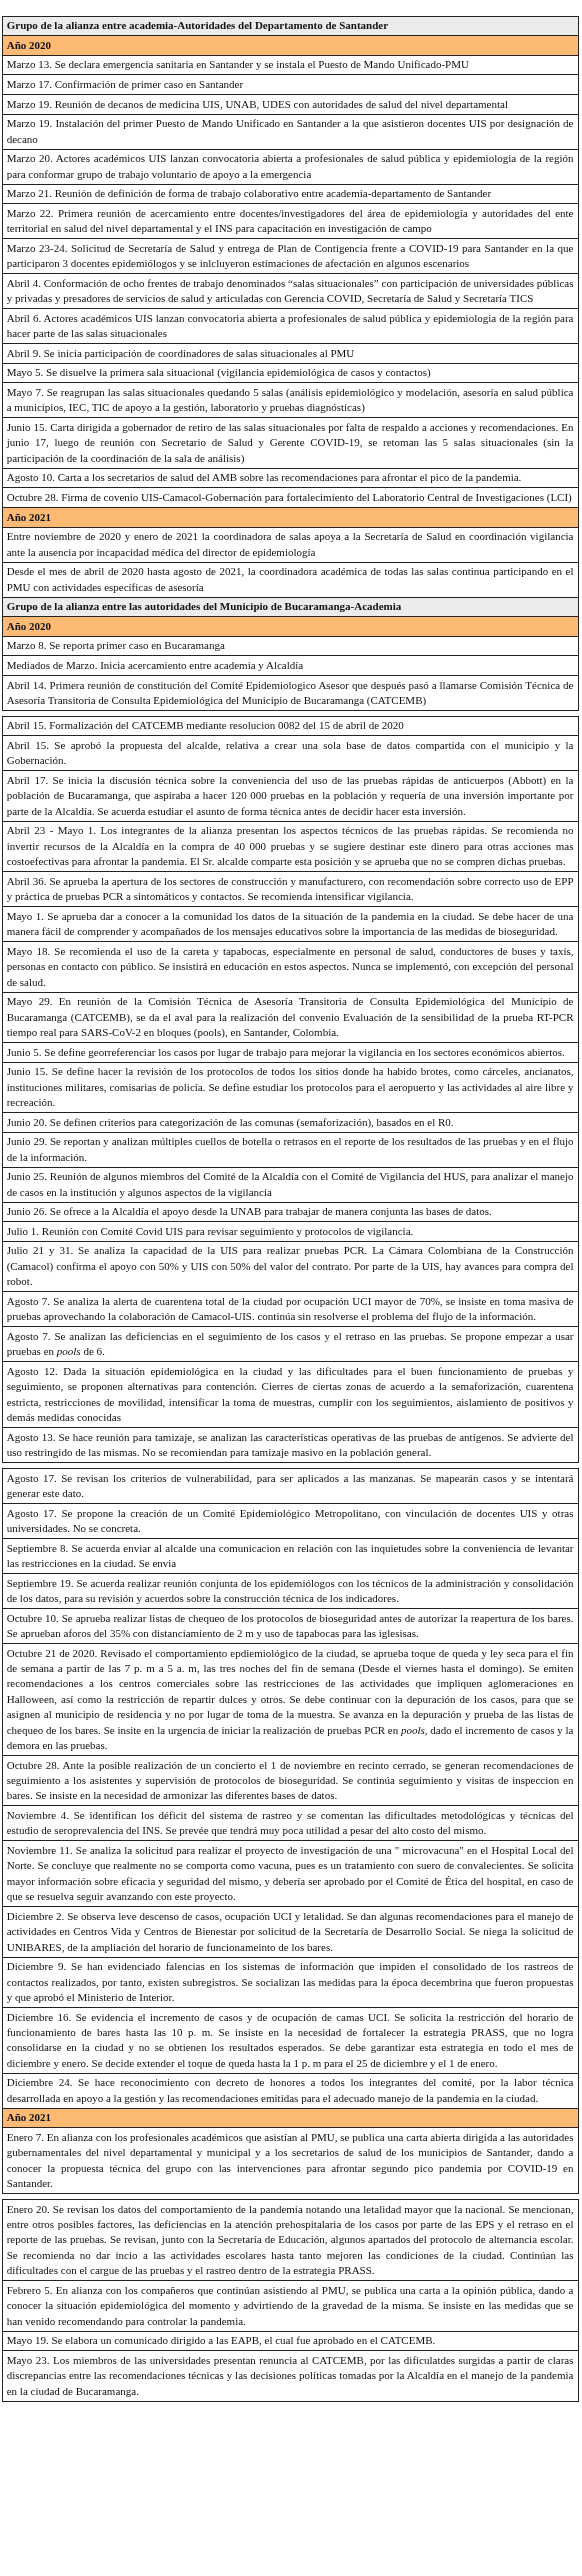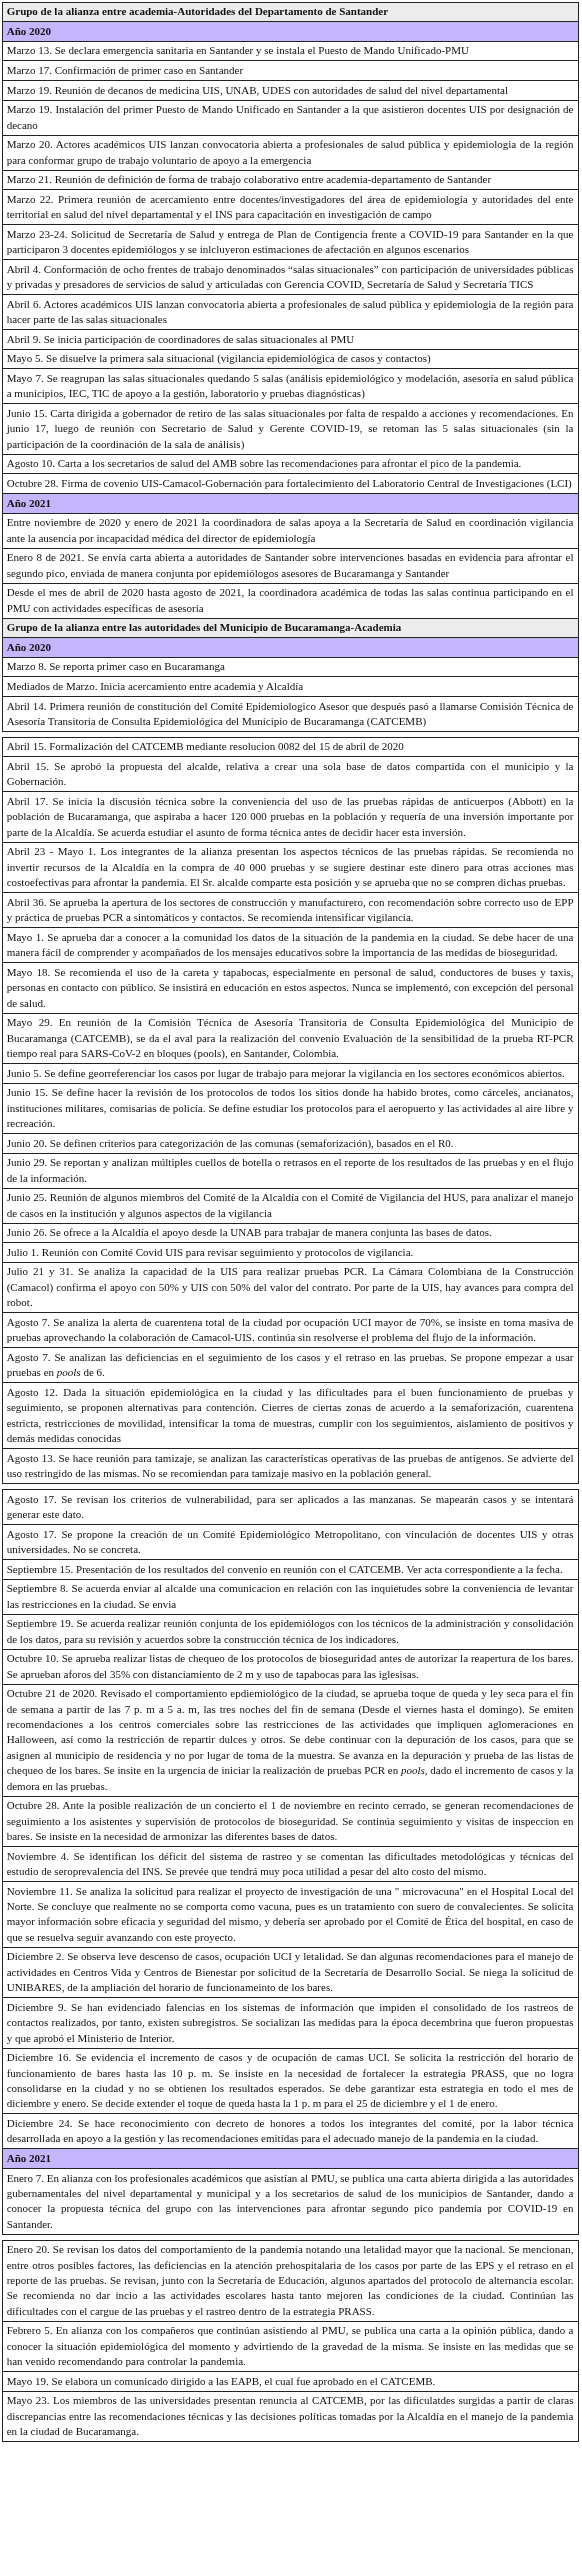--- a/index.html
+++ b/index.html
@@ -1,28 +1,28 @@
 <!DOCTYPE html>
 <html style="font-size:13px"><head>
 <meta charset="utf-8">
 <style>
   html, body { margin: 0; padding: 0; background: #ffffff; }
   body { width: 582px; font-family: "Liberation Serif", "DejaVu Serif", serif; color: #111; }
-  .doc { padding: 1.6px 1.6px 3.3px 1.6px; }
+  .doc { padding: 1.6px 1.6px 3.3px 1.6px; margin-top: 14px; }
   table.tl { width: 577px; border-collapse: collapse; margin: 0 0 4.9px 0; table-layout: fixed; }
   table.tl td {
     border: 1.2px solid #222;
     padding: 1.6px 4.1px 1.6px 4.1px;
     font-size: 11px;
     line-height: 15.4px;
     text-align: justify;
     vertical-align: top;
   }
   td.hdr { background: #ececec; font-weight: bold; text-align: left; }
-  td.yr { background: #c4b5fd; font-weight: bold; text-align: left; }
+  td.yr { background: #fdba74; font-weight: bold; text-align: left; }
 </style>
 </head>
 <body>
 
 <div class="doc" id="doc">
     <table class="tl">
       <tbody>
         <tr>
           <td class="hdr">Grupo de la alianza entre academia-Autoridades del Departamento de Santander</td>
         </tr>
@@ -77,23 +77,20 @@
         <tr>
           <td>Octubre 28. Firma de covenio UIS-Camacol-Gobernación para fortalecimiento del Laboratorio Central de Investigaciones (LCI)</td>
         </tr>
         <tr>
           <td class="yr">Año 2021</td>
         </tr>
         <tr>
           <td>Entre noviembre de 2020 y enero de 2021 la coordinadora de salas apoya a la Secretaría de Salud en coordinación vigilancia ante la ausencia por incapacidad médica del director de epidemiología</td>
         </tr>
         <tr>
-          <td>Enero 8 de 2021. Se envía carta abierta a autoridades de Santander sobre intervenciones basadas en evidencia para afrontar el segundo pico, enviada de manera conjunta por epidemiólogos asesores de Bucaramanga y Santander</td>
-        </tr>
-        <tr>
           <td>Desde el mes de abril de 2020 hasta agosto de 2021, la coordinadora académica de todas las salas continua participando en el  PMU con actividades específicas de asesoría</td>
         </tr>
         <tr>
           <td class="hdr">Grupo de la alianza entre las autoridades del Municipio de Bucaramanga-Academia</td>
         </tr>
         <tr>
           <td class="yr">Año 2020</td>
         </tr>
         <tr>
           <td>Marzo 8. Se reporta primer caso en Bucaramanga</td>
@@ -170,23 +167,20 @@
         </tr>
       </tbody>
     </table>
     <table class="tl">
       <tbody>
         <tr>
           <td>Agosto 17. Se revisan los criterios de vulnerabilidad, para ser aplicados a las manzanas. Se mapearán casos y se intentará generar este dato.</td>
         </tr>
         <tr>
           <td>Agosto 17. Se propone la creación de un Comité Epidemiológico Metropolitano, con vinculación de docentes UIS y otras universidades. No se concreta.</td>
-        </tr>
-        <tr>
-          <td>Septiembre 15. Presentación de los resultados del convenio en reunión con el CATCEMB. Ver acta correspondiente a la fecha.</td>
         </tr>
         <tr>
           <td>Septiembre 8. Se acuerda enviar al alcalde una comunicacion en relación con las inquietudes sobre la conveniencia de levantar las restricciones en la ciudad. Se envia</td>
         </tr>
         <tr>
           <td>Septiembre 19. Se acuerda realizar reunión conjunta de los epidemiólogos con los técnicos de la administración y consolidación de los datos, para su revisión y acuerdos sobre la construcción técnica de los indicadores.</td>
         </tr>
         <tr>
           <td>Octubre 10. Se aprueba realizar listas de chequeo de los protocolos de bioseguridad antes de autorizar la reapertura de los bares. Se aprueban aforos del 35% con distanciamiento de 2 m y uso de tapabocas para las iglesisas.</td>
         </tr>

